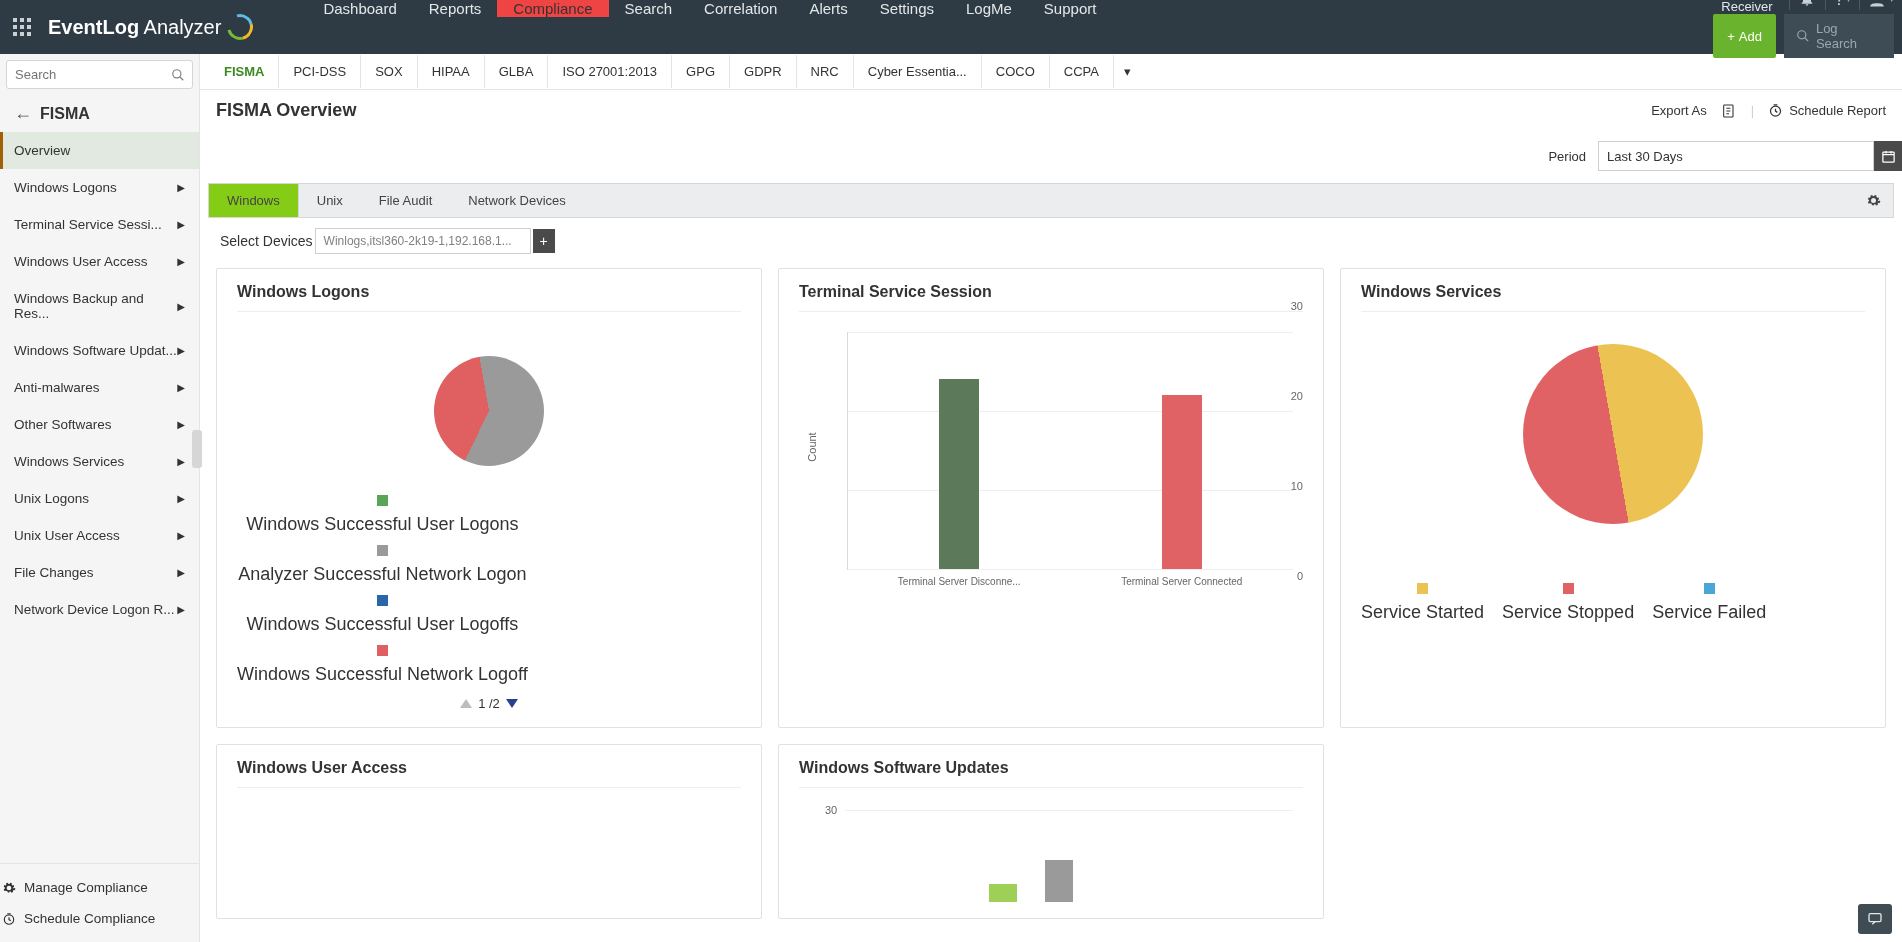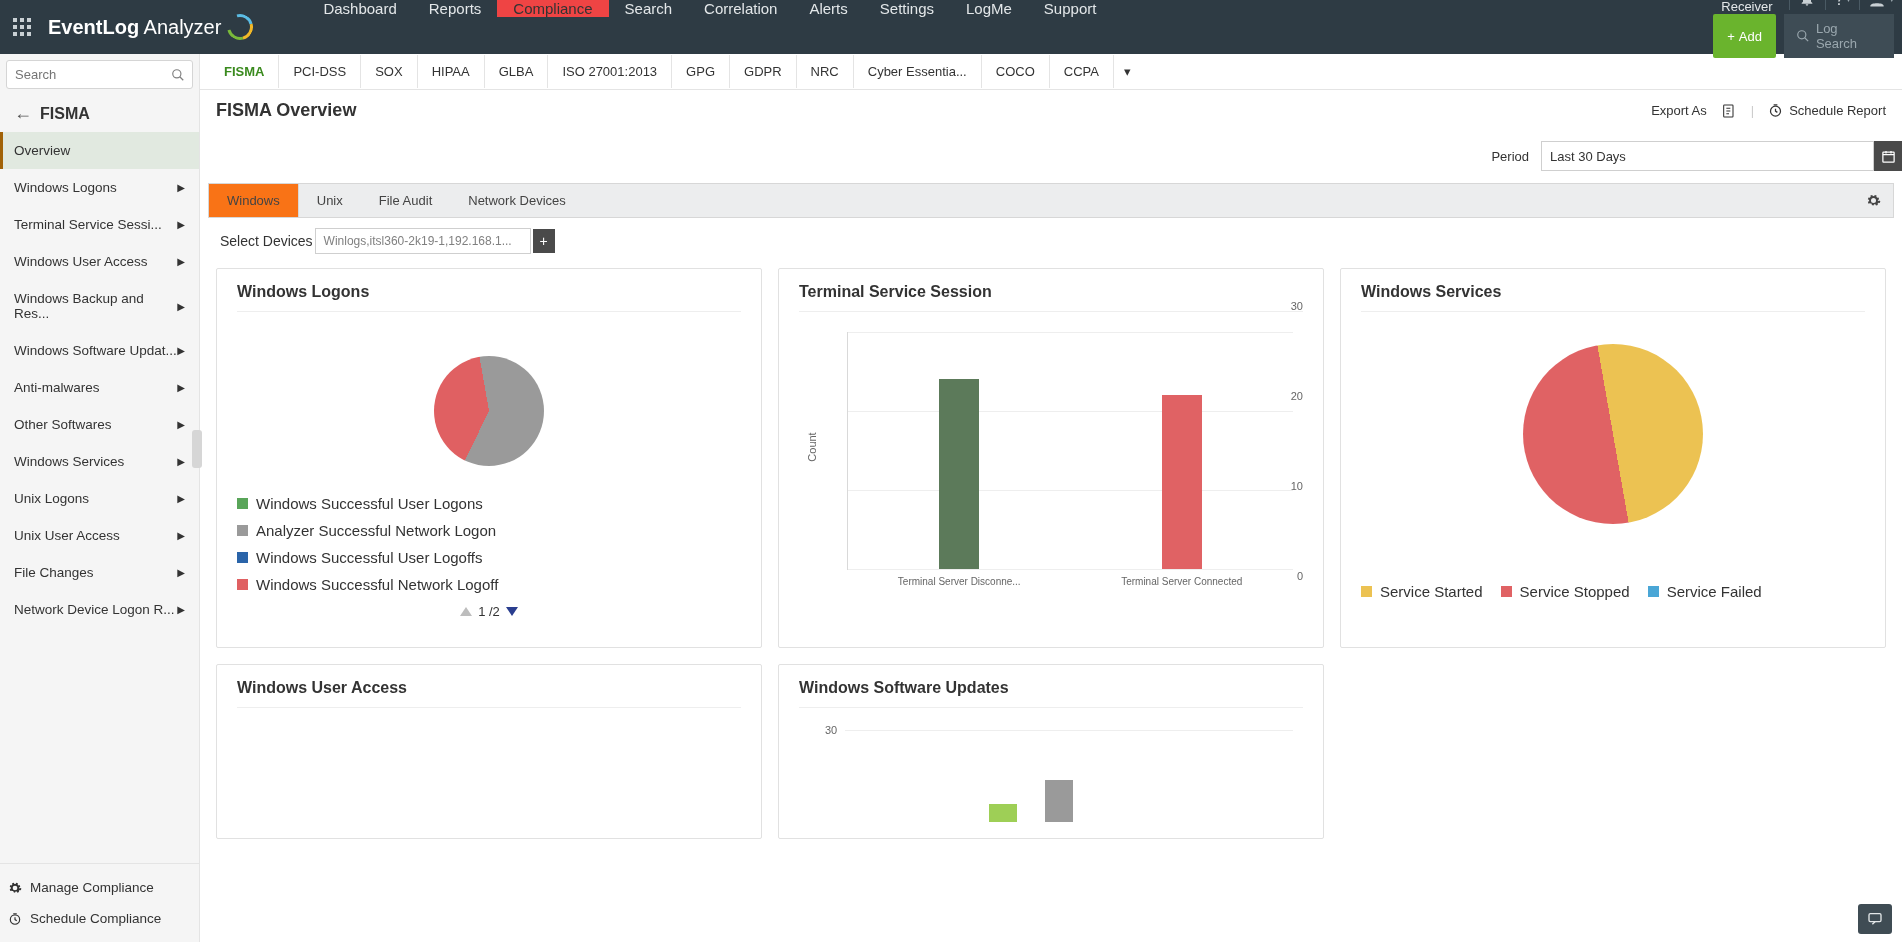--- a/index.html
+++ b/index.html
@@ -33,57 +33,57 @@
 .left-search input { width:100%; padding:6px 28px 6px 8px; border:1px solid #d5d5d5; border-radius:3px; font-size:13px; }
 .left-search-wrap { position:relative; }
 .left-search-wrap .sicon { position:absolute; right:8px; top:50%; transform:translateY(-50%); color:#808080; }
 .left-header { padding: 8px 14px; font-size:16px; font-weight:600; display:flex; align-items:center; gap:8px; color:#333;}
 .left-header .back { cursor:pointer; font-size:18px; color:#555; }
 .left-nav { flex:1; overflow:auto; }
 .left-nav .row { padding: 11px 14px; font-size:13.5px; color:#333; cursor:pointer; display:flex; align-items:center; justify-content:space-between; }
 .left-nav .row.active { background:#e1e9e0; border-left:3px solid #a16207; padding-left:11px;}
 .left-nav .row .chev { font-size:10px; color:#333; }
 .left-bottom { border-top:1px solid #e4e4e4; padding:8px 0; }
-.left-bottom .brow { padding:8px 8px; display:flex; align-items:center; gap:8px; cursor:pointer; font-size:13.5px; }
+.left-bottom .brow { padding:8px 2px; display:flex; align-items:center; gap:8px; cursor:pointer; font-size:13.5px; }
 .left-grip { position:absolute; left:192px; top:430px; width:10px; height:38px; background:#d6d6d6; border-radius:3px; cursor:pointer;}
 
 .main { flex:1; display:flex; flex-direction:column; overflow:hidden;}
 .subtabs { height:36px; border-bottom:1px solid #e4e4e4; display:flex; align-items:center; padding: 0 10px; gap:0; background:#fff;}
 .subtabs .st { padding: 9px 14px; font-size:13px; color:#333; cursor:pointer; border-right:1px solid #e4e4e4;}
 .subtabs .st.active { color:#3a8a1e; font-weight:600; }
 .subtabs .st:last-of-type { border-right:none; }
 .subtabs .more { padding:8px 10px; cursor:pointer;}
 .page-head { display:flex; align-items:center; justify-content:space-between; padding: 10px 16px 12px; }
 .page-head h2 { font-size:18px; font-weight:600; }
 .page-head-right { display:flex; align-items:center; gap:14px; color:#333; }
 .page-head-right .link { cursor:pointer; font-size:13px; display:flex; align-items:center; gap:6px;}
 .period-row { display:flex; justify-content:flex-end; align-items:center; gap:12px; padding:8px 0 12px; }
-.period-input { border:1px solid #cfcfcf; padding:6px 8px; width:333px; font-size:13px; display:flex; align-items:center; justify-content:space-between; background:#fff;}
+.period-input { border:1px solid #cfcfcf; padding:6px 8px; width:276px; font-size:13px; display:flex; align-items:center; justify-content:space-between; background:#fff;}
 .cal-btn { background:#4a4a4a; color:#fff; width:28px; height:30px; display:flex; align-items:center; justify-content:center; cursor:pointer;}
 
 .content { flex:1; overflow:auto; padding:0 8px 16px; background:#fff;}
 .device-tabs { border:1px solid #d7d7d7; background:#ecedee; display:flex; align-items:center;}
 .device-tabs .dt { padding:9px 18px; font-size:13px; cursor:pointer; color:#444; }
-.device-tabs .dt.active { background:#f97316; border-right:1px solid #d7d7d7;}
+.device-tabs .dt.active { background:#84cc16; border-right:1px solid #d7d7d7;}
 .device-tabs .gear { margin-left:auto; padding:8px 12px; cursor:pointer; color:#444;}
 .select-row { padding:10px 12px 14px; display:flex; align-items:center; gap:2px; }
 .select-row label { font-size:14px; }
 .select-box { border:1px solid #cfcfcf; padding:5px 8px; min-width:216px; font-size:12px; color:#808080; background:#fff;}
 .plus-btn { background:#4a4a4a; color:#fff; width:22px; height:24px; display:flex; align-items:center; justify-content:center; cursor:pointer; font-size:14px;}
 
 .cards { display:grid; grid-template-columns: repeat(3, 1fr); gap:16px; padding:0 8px;}
 .card { border:1px solid #e1e1e1; border-radius:2px; padding:14px 20px 16px; min-height:380px; background:#fff;}
 .card h3 { font-size:16px; font-weight:600; padding-bottom:10px; border-bottom:1px solid #eee; margin-bottom:14px;}
 .card.short { min-height:160px; }
 
 
 .pie-wrap { display:flex; flex-direction:column; align-items:center; }
 .pie { width:110px; height:110px; border-radius:50%; margin:30px auto 24px; }
 .legend { align-self:flex-start; }
-.legend-row { display:flex; align-items:center; gap:8px; padding:5px 0; font-size:15px;}
+.legend-row { display:flex; align-items:center; gap:8px; padding:5px 0; font-size:18px;flex-direction:column;}
 .sw { width:11px; height:11px; display:inline-block; }
 .pager { display:flex; align-items:center; gap:6px; margin-top:6px; font-size:13px;}
 .tri-up { width:0; height:0; border-left:6px solid transparent; border-right:6px solid transparent; border-bottom:9px solid #bdbdbd;}
 .tri-down { width:0; height:0; border-left:6px solid transparent; border-right:6px solid transparent; border-top:9px solid #2a3e8f;}
 
 
 .bar-chart { position:relative; height:270px; padding-left:40px; }
 .y-tick { position:absolute; right:0; font-size:11px; color:#666; transform:translateY(50%);}
 .y-label { position:absolute; left:-2px; top:50%; transform: rotate(-90deg) translateX(20px); font-size:11px; color:#666;}
 .plot { position:absolute; left:48px; right:10px; top:6px; bottom:26px; border-left:1px solid #d9d9d9; border-bottom:1px solid #d9d9d9;}

